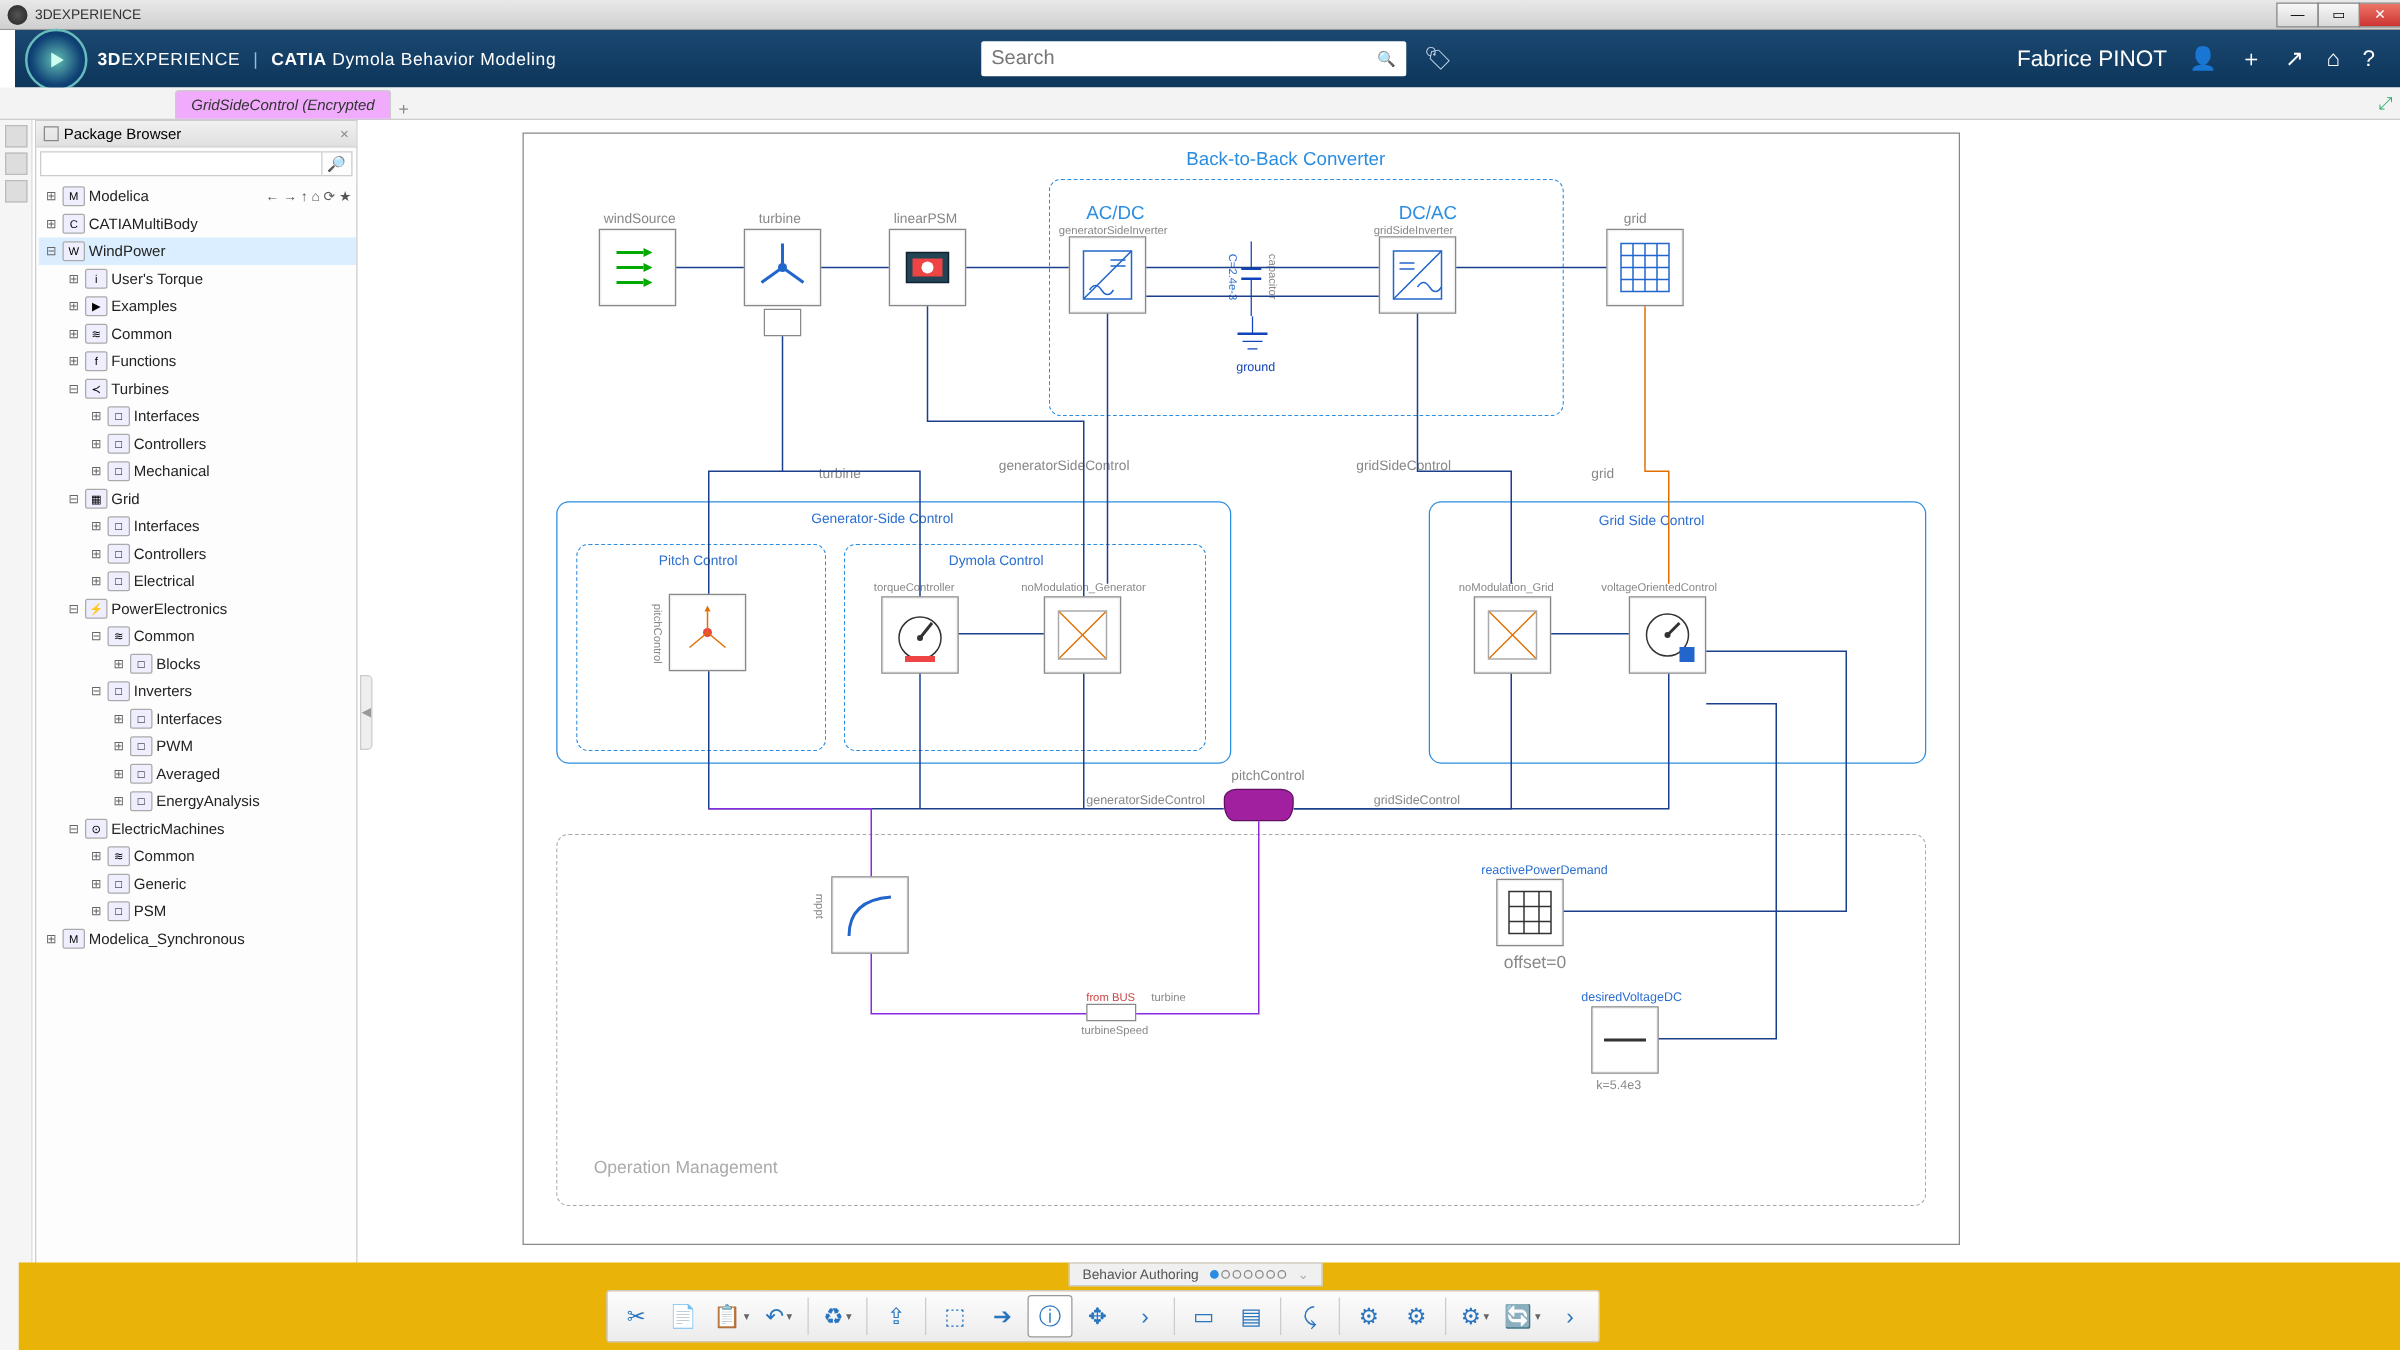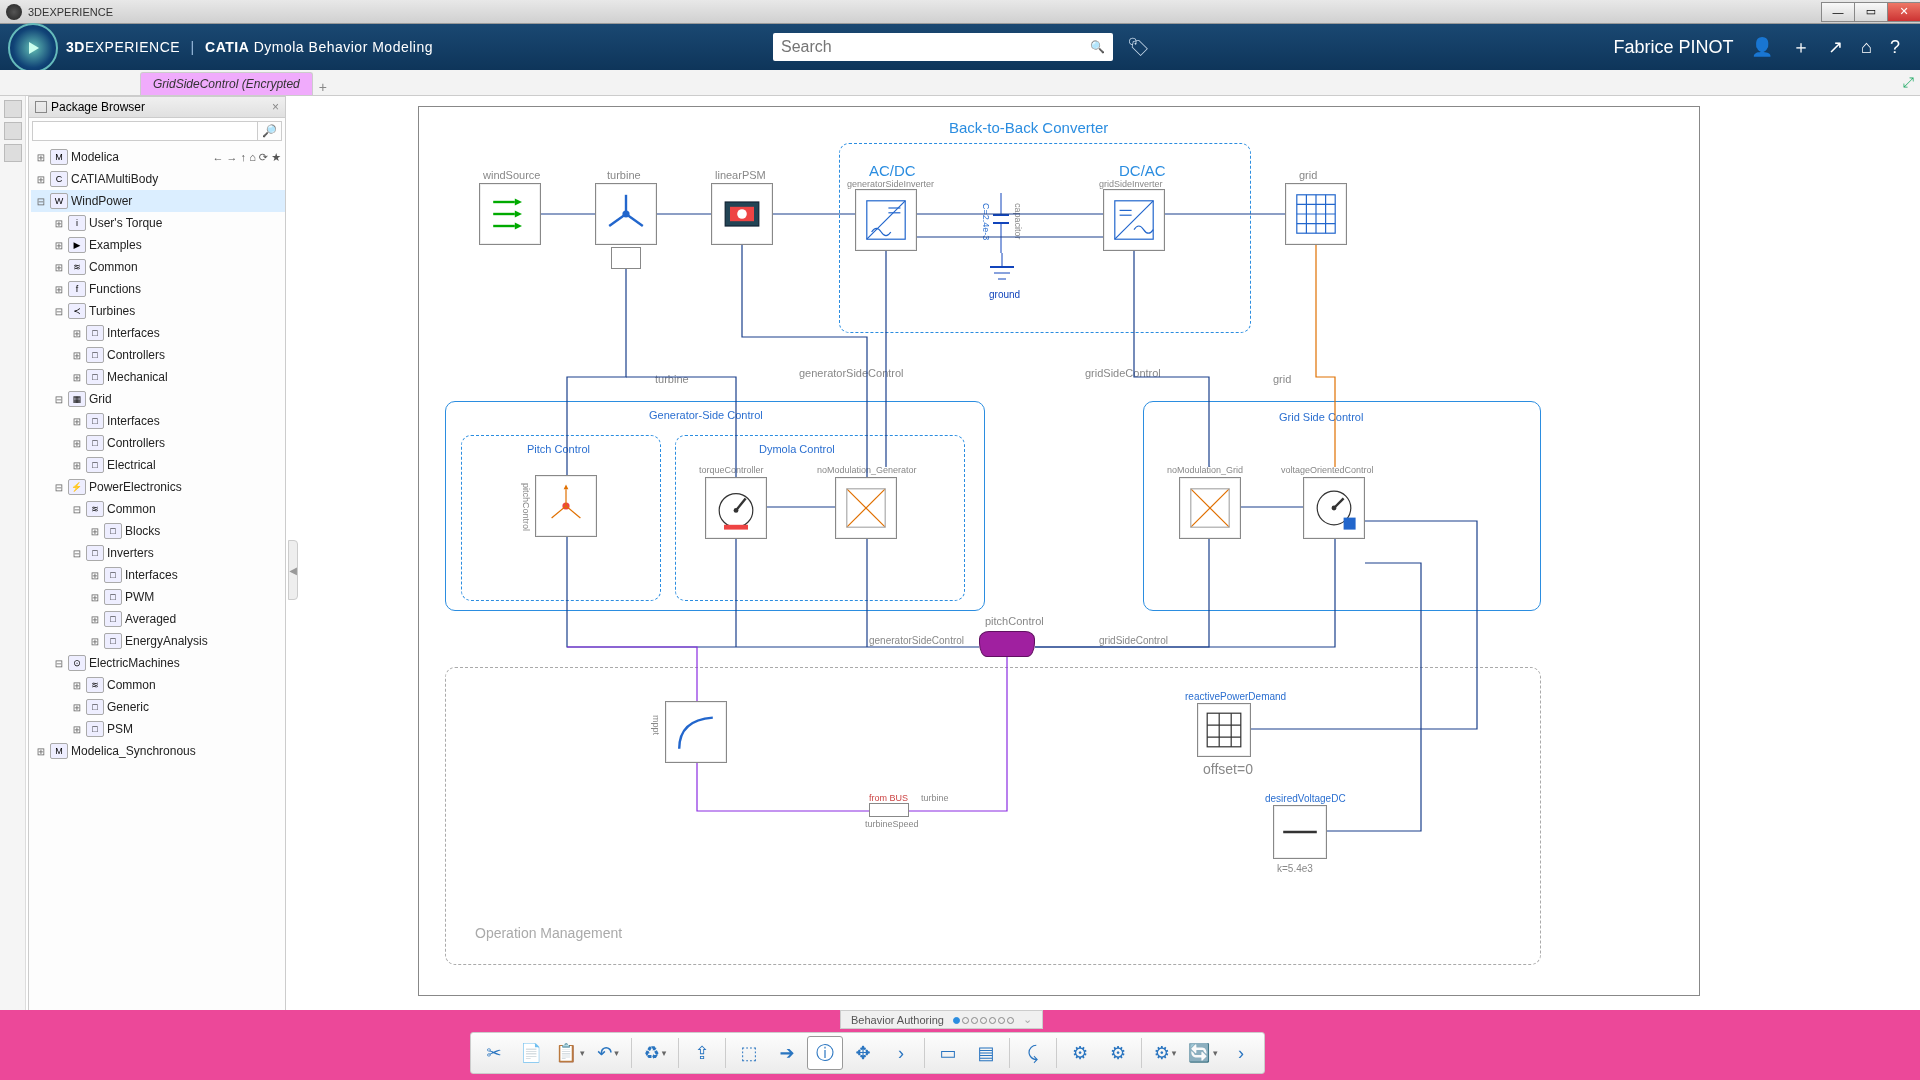--- a/index.html
+++ b/index.html
@@ -7,21 +7,21 @@
 
 
 .titlebar { height: 24px; background: linear-gradient(#e8e8e8,#d0d0d0); display: flex; align-items: center; border-bottom: 1px solid #999; }
 .titlebar .logo3d { width: 16px; height: 16px; margin: 0 6px; background: radial-gradient(circle,#555,#222); border-radius: 50%; }
 .titlebar .title { flex: 1; font-size: 11px; color: #333; }
 .winbtns { display: flex; }
 .winbtns span { width: 34px; height: 20px; display: inline-flex; align-items: center; justify-content: center; border: 1px solid #888; background: linear-gradient(#f8f8f8,#d8d8d8); margin-right: -1px; font-size: 11px; }
 .winbtns span:last-child { background: linear-gradient(#e76,#c33); color: #fff; }
 
 
-.topbar { height: 46px; background: linear-gradient(#1a4872,#0e355a); display: flex; align-items: center; color: #fff; }
+.topbar { height: 46px; background: linear-gradient(#1a4872,#0e355a); display: flex; align-items: center; color: #fff; margin-left: 12px; }
 .compass { width: 50px; height: 50px; margin: 2px 8px 0 8px; border-radius: 50%; background: radial-gradient(circle,#5aa 10%,#147 60%,#025); border: 2px solid #6bb; position: relative; display:flex; align-items:center; justify-content:center; }
 .compass svg { width: 24px; height: 24px; }
 .brand { font-size: 14px; letter-spacing: .5px; }
 .brand b { font-weight: 700; }
 .brand .sep { color: #9bd; margin: 0 6px; }
 .searchbox { margin-left: 340px; width: 340px; height: 28px; background: #fff; border-radius: 2px; display: flex; align-items: center; padding: 0 8px; }
 .searchbox input { flex: 1; border: none; outline: none; font-size: 16px; color: #7f1d1d; }
 .searchbox .sicn { color: #555; }
 .topright { margin-left: auto; display: flex; align-items: center; gap: 18px; padding-right: 20px; }
 .topright span { font-size: 18px; }
@@ -46,21 +46,21 @@
 .tree { font-size: 12px; padding: 2px 0 2px 2px; overflow: auto; height: calc(100% - 50px); }
 .tnode { display: flex; align-items: center; height: 22px; white-space: nowrap; }
 .tnode .tw { width: 12px; text-align: center; color: #666; font-size: 10px; cursor: pointer; }
 .tnode .icn { width: 18px; height: 16px; margin: 0 3px; display: inline-flex; align-items: center; justify-content: center; border: 1px solid #aaa; background: #eef; font-size: 9px; border-radius: 2px; }
 .tnode.sel { background: #dbeeff; }
 .tnode .lbl { color: #222; }
 .navarrows { margin-left: auto; display: flex; gap: 5px; padding-right: 4px; color: #555; font-size: 11px; }
 
 
 .canvas-wrap { position: absolute; left: 288px; top: 98px; right: 10px; bottom: 70px; overflow: hidden; }
-.diagram-frame { position: absolute; left: 130px; top: 8px; width: 1282px; height: 890px; border: 1px solid #888; background: #fff; }
+.diagram-frame { position: absolute; left: 130px; top: 8px; width: 1150px; height: 890px; border: 1px solid #888; background: #fff; }
 .dlabel { position: absolute; font-size: 11px; color: #888; white-space: nowrap; }
 .dlabel.blue { color: #2b6fd0; }
 .dlabel.bluebig { color: #2b8de0; font-size: 15px; }
 
 
 .blk { position: absolute; width: 62px; height: 62px; background: #fff; border: 1px solid #888; box-shadow: inset 0 0 0 1px #eee; display: flex; align-items: center; justify-content: center; }
 .blk svg { width: 48px; height: 48px; }
 
 
 .grp { position: absolute; border: 1.5px dashed #2b8de0; border-radius: 10px; }
@@ -70,21 +70,21 @@
 
 .wires { position: absolute; left: 0; top: 0; width: 100%; height: 100%; pointer-events: none; }
 .wires line, .wires polyline { stroke: #1a3f8b; stroke-width: 1.2; fill: none; }
 .wires .orange { stroke: #e07000; }
 .wires .purple { stroke: #8a2be2; }
 
 
 .bus { position: absolute; width: 56px; height: 26px; background: #a020a0; border-radius: 10px 10px 8px 8px / 8px 8px 14px 14px; border: 1px solid #601060; }
 
 
-.bottombar { position: absolute; left: 0; right: 0; bottom: 0; height: 70px; background: #ec4899; margin-top: 12px; }
+.bottombar { position: absolute; left: 15px; right: 0; bottom: 0; height: 70px; background: #eab308; margin-top: 12px; }
 .behtab { position: absolute; left: 840px; top: 0; font-size: 11px; color: #555; background: #f0f0f0; border: 1px solid #ccc; padding: 2px 10px; display: flex; align-items: center; gap: 8px; }
 .dots span { width: 7px; height: 7px; border-radius: 50%; border: 1px solid #888; display: inline-block; margin: 0 1px; }
 .dots span.on { background: #2b8de0; border-color: #2b8de0; }
 .tbwrap { position: absolute; left: 470px; top: 22px; height: 42px; border: 1px solid #ccc; background: linear-gradient(#fdfdfd,#ececec); display: flex; align-items: center; padding: 0 4px; border-radius: 3px; }
 .tbbtn { width: 36px; height: 34px; display: flex; align-items: center; justify-content: center; color: #2a75c0; font-size: 18px; border-radius: 3px; margin: 0 1px; }
 .tbbtn.sel { border: 1px solid #999; background: #fff; }
 .tbsep { width: 1px; height: 30px; background: #ccc; margin: 0 4px; }
 .tbbtn small { font-size: 9px; margin-left: 2px; color: #666; }
 
 .collapse-handle { position: absolute; left: 288px; top: 50%; width: 10px; height: 60px; background: #eee; border: 1px solid #ccc; border-radius: 0 4px 4px 0; display: flex; align-items: center; justify-content: center; color: #999; font-size: 10px; }

